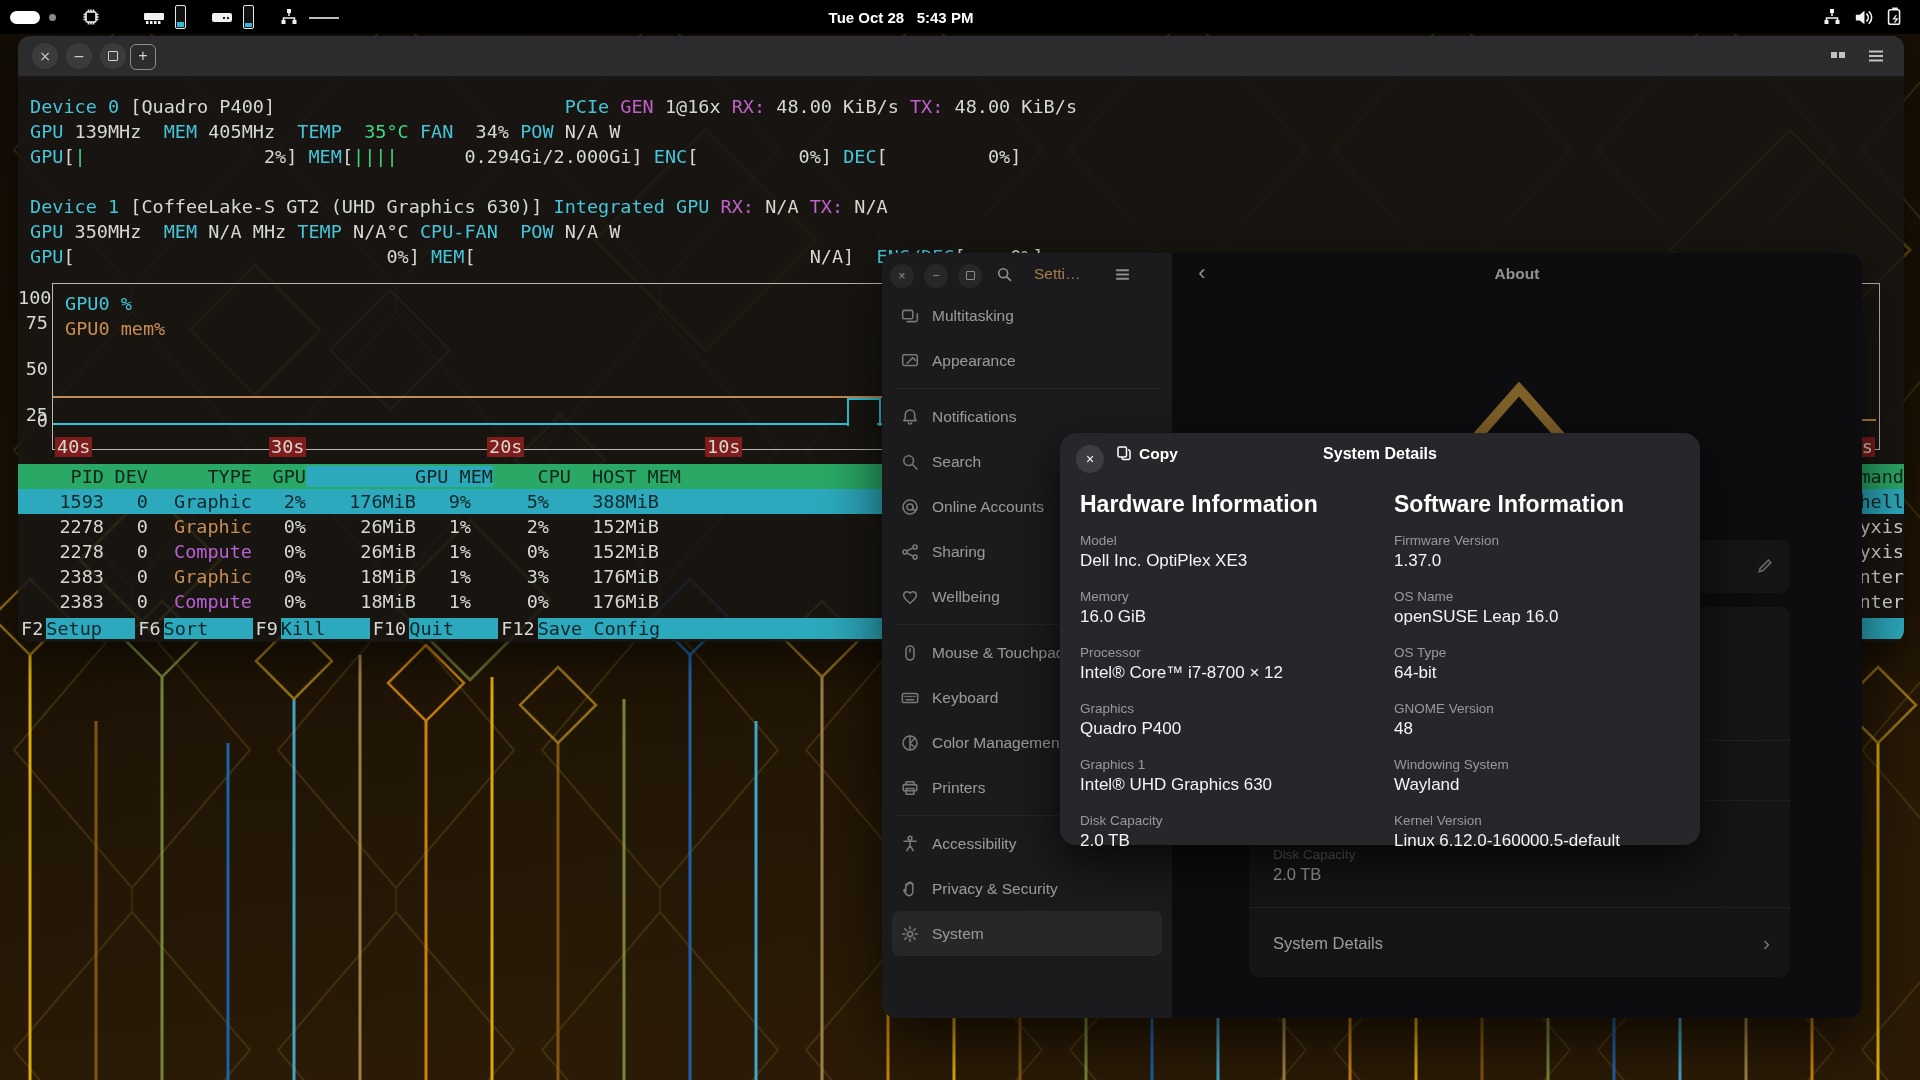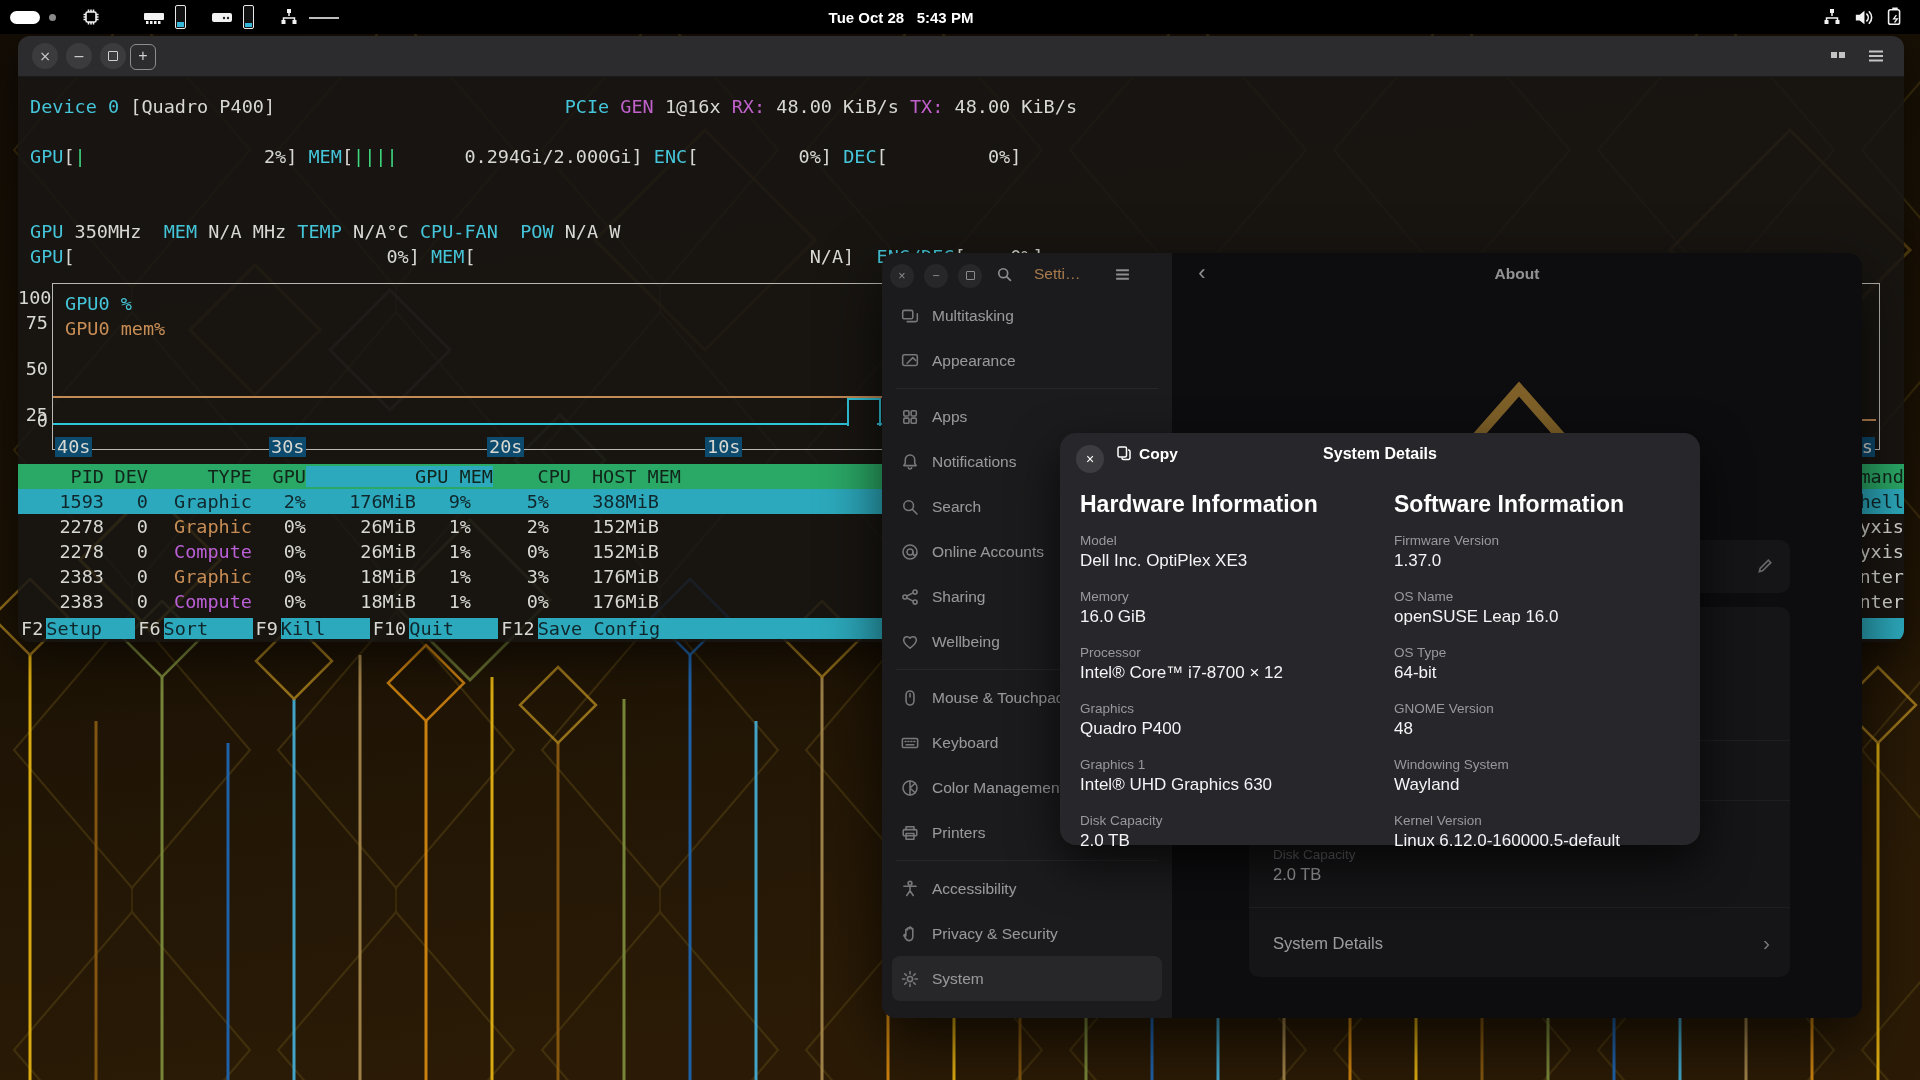--- a/index.html
+++ b/index.html
@@ -35,21 +35,21 @@
   .term-line{position:absolute;left:12px;right:4px;height:25px;white-space:pre;
     font-family:"DejaVu Sans Mono",monospace;font-size:18.5px;line-height:25px;}
   .c-cyan{color:#45c5d9;} .c-fg{color:#d8d8d2;} .c-mag{color:#c061cb;} .c-green{color:#3fd97f;}
   .c-orange{color:#c88d55;} .c-purple{color:#bb5fd6;}
   .chartbox{position:absolute;top:247px;height:165px;border:1.5px solid #b9b8b4;}
   #chart1{left:34px;width:883px;} #chart2{left:937px;width:923px;}
   .ylab{position:absolute;left:0;width:30px;text-align:right;font-family:"DejaVu Sans Mono",monospace;
     font-size:18.5px;color:#d8d8d2;height:22px;line-height:22px;}
   .leg{position:absolute;font-family:"DejaVu Sans Mono",monospace;font-size:18.5px;line-height:24px;white-space:pre;}
   .gline{position:absolute;left:0;height:0;border-top:2.5px solid;}
-  .xlab{position:absolute;top:153px;background:#0c4a6e;padding:0 2px;font-family:"DejaVu Sans Mono",monospace;
+  .xlab{position:absolute;top:153px;background:#7f1d1d;padding:0 2px;font-family:"DejaVu Sans Mono",monospace;
     font-size:18.5px;line-height:20px;color:#d8d8d2;}
   .spike{position:absolute;border:2.5px solid #2fc6dd;border-bottom:none;}
   
   .trow{position:absolute;left:0;right:0;height:25px;display:flex;align-items:center;
     font-family:"DejaVu Sans Mono",monospace;font-size:18.5px;white-space:pre;color:#d8d8d2;padding-left:12px;box-sizing:border-box;}
   .trow span{display:inline-block;text-align:right;}
   .w-pid{width:74px;} .w-dev{width:44px;} .w-type{width:104px;} .w-gpu{width:54px;}
   .w-gmem{width:110px;} .w-mem{width:55px;} .w-cpu{width:78px;} .w-hmem{width:110px;}
   .w-gm{width:187px;} .w-cmd{flex:1;text-align:left;padding-left:14px;}
   #thead{color:#11251b;}
@@ -206,21 +206,23 @@
         </svg>
     </div>
     <div class="term-ric" style="right:18px;">
       <svg width="20" height="20" viewBox="0 0 20 20">
           <path d="M3 5.5h14M3 10h14M3 14.5h14" stroke="currentColor" stroke-width="2"></path>
         </svg>
     </div>
   </div>
 
   <div class="term-line" style="top:58px;"><span class="c-cyan">Device 0 </span><span class="c-fg">[Quadro P400]</span><span class="c-fg">                          </span><span class="c-cyan">PCIe </span><span class="c-mag">GEN </span><span class="c-fg">1@16x </span><span class="c-mag">RX: </span><span class="c-fg">48.00 KiB/s </span><span class="c-mag">TX: </span><span class="c-fg">48.00 KiB/s</span></div>
+  <div class="term-line" style="top:83px;"><span class="c-cyan">GPU </span><span class="c-fg">139MHz  </span><span class="c-cyan">MEM </span><span class="c-fg">405MHz  </span><span class="c-cyan">TEMP  </span><span class="c-green">35°C </span><span class="c-cyan">FAN  </span><span class="c-fg">34% </span><span class="c-cyan">POW </span><span class="c-fg">N/A W</span></div>
   <div class="term-line" style="top:108px;"><span class="c-cyan">GPU</span><span class="c-fg">[</span><span class="c-green">|</span><span class="c-fg">                2%] </span><span class="c-cyan">MEM</span><span class="c-fg">[</span><span class="c-green">||||</span><span class="c-fg">      0.294Gi/2.000Gi] </span><span class="c-cyan">ENC</span><span class="c-fg">[         0%] </span><span class="c-cyan">DEC</span><span class="c-fg">[         0%]</span></div>
+  <div class="term-line" style="top:158px;"><span class="c-cyan">Device 1 </span><span class="c-fg">[CoffeeLake-S GT2 (UHD Graphics 630)] </span><span class="c-cyan">Integrated GPU </span><span class="c-mag">RX: </span><span class="c-fg">N/A </span><span class="c-mag">TX: </span><span class="c-fg">N/A</span></div>
   <div class="term-line" style="top:183px;"><span class="c-cyan">GPU </span><span class="c-fg">350MHz  </span><span class="c-cyan">MEM </span><span class="c-fg">N/A MHz </span><span class="c-cyan">TEMP </span><span class="c-fg">N/A°C </span><span class="c-cyan">CPU-FAN  </span><span class="c-cyan">POW </span><span class="c-fg">N/A W</span></div>
   <div class="term-line" style="top:208px;"><span class="c-cyan">GPU</span><span class="c-fg">[                            0%] </span><span class="c-cyan">MEM</span><span class="c-fg">[                              N/A]  </span><span class="c-cyan">ENC/DEC</span><span class="c-fg">[    0%]</span></div>
 
   <div class="ylab" style="top:251px;">100</div>
   <div class="ylab" style="top:276px;">75</div>
   <div class="ylab" style="top:322px;">50</div>
   <div class="ylab" style="top:368px;">25</div>
   <div class="ylab" style="top:374px;">0</div>
 
   <div id="chart1" class="chartbox">
@@ -292,29 +294,20 @@
         <div class="sb-item">
           <span class="ic"><svg viewBox="0 0 16 16">
               <rect x="1.5" y="2.5" width="13" height="9.5" rx="1.5"></rect>
               <path d="M10.5 5l2.5 2.5M5.5 10l5-5"></path>
             </svg></span>
           <span>Appearance</span>
         </div>
         <div class="sb-sep"></div>
         <div class="sb-item">
           <span class="ic"><svg viewBox="0 0 16 16">
-              <rect x="2.5" y="2.5" width="4.6" height="4.6" rx="1"></rect>
-              <rect x="9" y="2.5" width="4.6" height="4.6" rx="1"></rect>
-              <rect x="2.5" y="9" width="4.6" height="4.6" rx="1"></rect>
-              <rect x="9" y="9" width="4.6" height="4.6" rx="1"></rect>
-            </svg></span>
-          <span>Apps</span>
-        </div>
-        <div class="sb-item">
-          <span class="ic"><svg viewBox="0 0 16 16">
               <path d="M8 1.8c-2.6 0-4.2 1.9-4.2 4.4V9L2.5 11.2h11L12.2 9V6.2c0-2.5-1.6-4.4-4.2-4.4z"></path>
               <path d="M6.5 13.2a1.6 1.6 0 003 0"></path>
             </svg></span>
           <span>Notifications</span>
         </div>
         <div class="sb-item">
           <span class="ic"><svg viewBox="0 0 16 16">
               <circle cx="6.8" cy="6.8" r="4.3"></circle>
               <path d="M10 10l4.2 4.2"></path>
             </svg></span>

